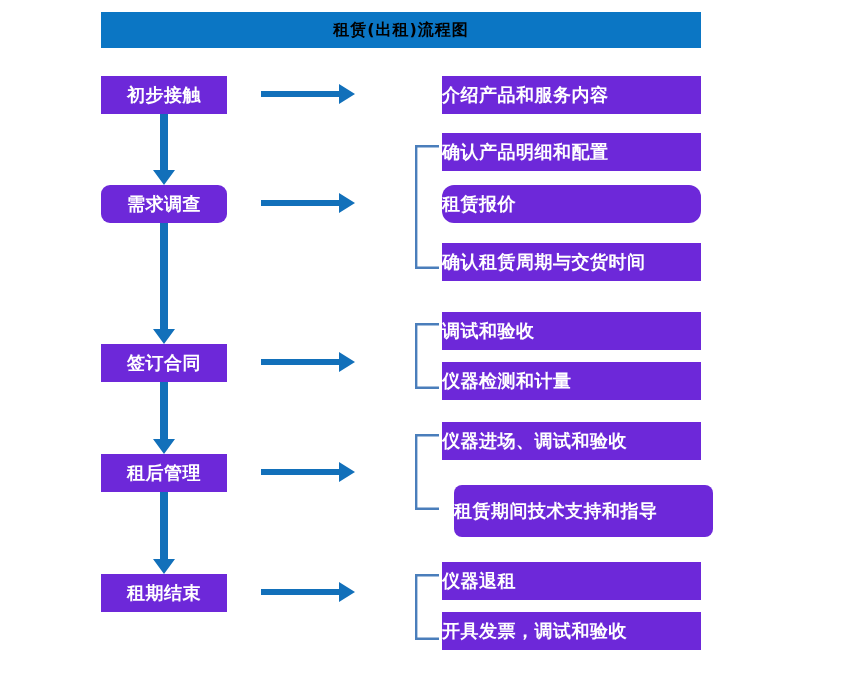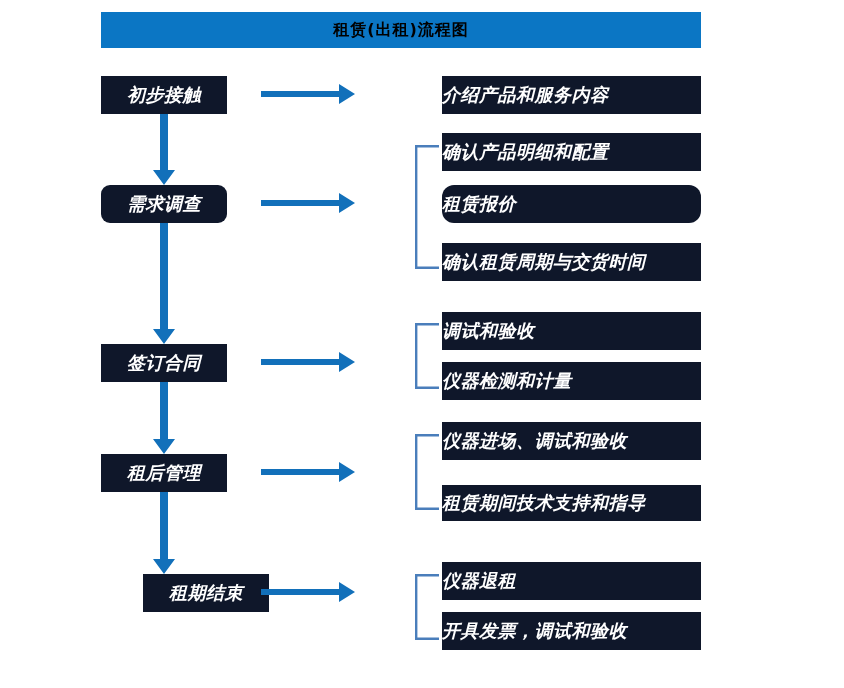--- a/index.html
+++ b/index.html
@@ -12,29 +12,28 @@
   }
   #canvas {
     position: relative;
     width: 844px;
     height: 688px;
     background: #ffffff;
     overflow: hidden;
   }
   .box {
     position: absolute;
-    background: #0f172a;
+    background: #6d28d9;
     color: #ffffff;
     display: flex;
     align-items: center;
     box-sizing: border-box;
     font-weight: bold;
     letter-spacing: 0.5px;
     white-space: nowrap;
-    font-style: italic;
   }
   .title-bar {
     position: absolute;
     background: #0b76c4;
     color: #000000;
     display: flex;
     align-items: center;
     justify-content: center;
     font-weight: bold;
     font-size: 16px;
@@ -65,21 +64,21 @@
   <div class="title-bar" style="left:101px; top:12px; width:600px; height:36px;">租赁(出租)流程图</div>
 
   <div class="box stage-box" style="left:101px; top:76px; width:126px; height:38px;">初步接触</div>
 
   <div class="box stage-box" style="left:101px; top:185px; width:126px; height:38px;border-radius:9px;">需求调查</div>
 
   <div class="box stage-box" style="left:101px; top:344px; width:126px; height:38px;">签订合同</div>
 
   <div class="box stage-box" style="left:101px; top:454px; width:126px; height:38px;">租后管理</div>
 
-  <div class="box stage-box" style="left:101px; top:574px; width:126px; height:38px;margin-left:42px;">租期结束</div>
+  <div class="box stage-box" style="left:101px; top:574px; width:126px; height:38px;">租期结束</div>
 
   <svg class="v-arrow" style="left:152px; top:114px;" width="24" height="72" viewBox="0 0 24 72">
     <path d="M8 0 H16 V56 H23 L12 71 L1 56 H8 Z" fill="#1270ba"></path>
   </svg>
 
   <svg class="v-arrow" style="left:152px; top:223px;" width="24" height="122" viewBox="0 0 24 122">
     <path d="M8 0 H16 V106 H23 L12 121 L1 106 H8 Z" fill="#1270ba"></path>
   </svg>
 
   <svg class="v-arrow" style="left:152px; top:382px;" width="24" height="73" viewBox="0 0 24 73">
@@ -129,21 +128,21 @@
   <div class="box detail-box" style="left:442px; top:312px; width:259px; height:38px;">调试和验收</div>
 
   <div class="box detail-box" style="left:442px; top:362px; width:259px; height:38px;">仪器检测和计量</div>
 
   <svg class="bracket" style="left:414px; top:434px;" width="26" height="76" viewBox="0 0 26 76">
     <path d="M25 1.2 H2.2 V74.8 H25" fill="none" stroke="#4a7ebb" stroke-width="2.4"></path>
   </svg>
 
   <div class="box detail-box" style="left:442px; top:422px; width:259px; height:38px;">仪器进场、调试和验收</div>
 
-  <div class="box detail-box" style="left:442px; top:485px; width:259px; height:36px;">租赁期间技术支持和指导</div>
+  <div class="box detail-box" style="left:454px; top:485px; width:259px; height:52px;border-radius:8px;">租赁期间技术支持和指导</div>
 
   <svg class="bracket" style="left:414px; top:574px;" width="26" height="66" viewBox="0 0 26 66">
     <path d="M25 1.2 H2.2 V64.8 H25" fill="none" stroke="#4a7ebb" stroke-width="2.4"></path>
   </svg>
 
   <div class="box detail-box" style="left:442px; top:562px; width:259px; height:38px;">仪器退租</div>
 
   <div class="box detail-box" style="left:442px; top:612px; width:259px; height:38px;">开具发票，调试和验收</div>
 
 </div>

